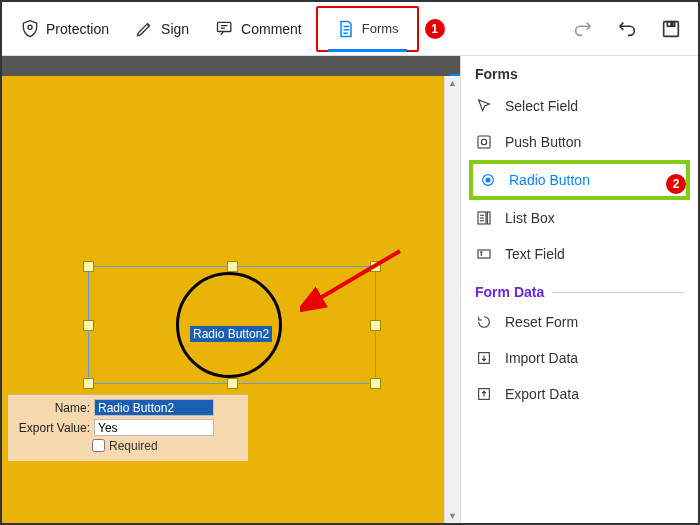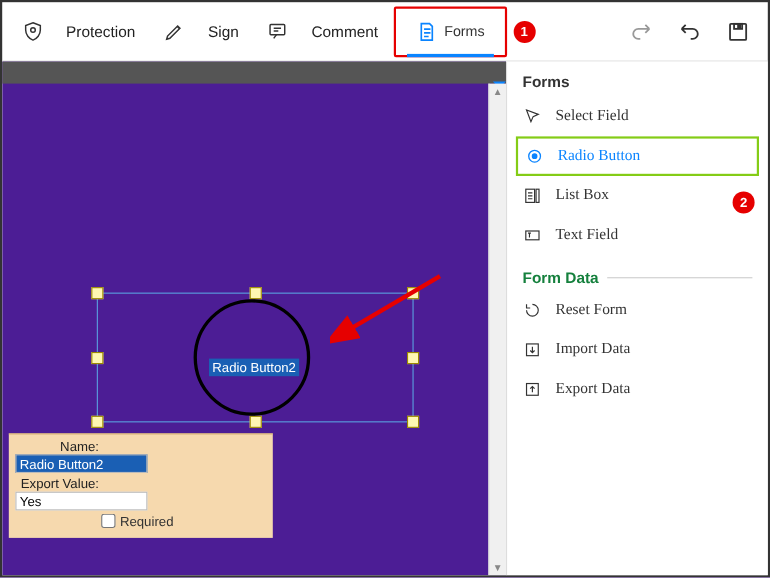--- a/index.html
+++ b/index.html
@@ -1,48 +1,48 @@
 <!DOCTYPE html>
 <html><head>
 <meta charset="utf-8">
 <style>
 * { box-sizing: border-box; margin: 0; padding: 0; }
 body { font-family: -apple-system, "Segoe UI", Arial, sans-serif; font-size: 13px; color: #333; background: #fff; }
 .frame { width: 700px; height: 525px; border: 2px solid #333; position: relative; overflow: hidden; }
 .toolbar { height: 54px; display: flex; align-items: center; padding: 0 6px; border-bottom: 1px solid #ddd; gap: 2px; }
-.tb-btn { display: flex; align-items: center; gap: 20px; padding: 4px 12px; border-radius: 4px; cursor: pointer; position: relative; height: 46px; }
+.tb-btn { display: flex; align-items: center; gap: 6px; padding: 4px 12px; border-radius: 4px; cursor: pointer; position: relative; height: 46px; }
 .tb-btn.icon-only { padding: 4px 10px; }
 .tb-btn .lbl { font-size: 14px; color: #222; }
 .tb-sep { flex: 0 0 0; margin-left: auto; }
 .active-tab-box { border: 2px solid #e60000; border-radius: 2px; padding: 4px 18px; position: relative; height: 46px; display: flex; align-items: center; gap: 6px; }
 .active-tab-box::after { content: ""; position: absolute; left: 10px; right: 10px; bottom: -2px; height: 3px; background: #0a84ff; }
 .main { display: flex; height: calc(100% - 54px); }
-.canvas-area { flex: 1; position: relative; background: #4c1d95; }
+.canvas-area { flex: 1; position: relative; background: #eab308; }
 .top-strip { height: 20px; background: #555; position: relative; }
 .top-strip::after { content: ""; position: absolute; right: 0; top: 18px; border-left: 6px solid transparent; border-right: 6px solid transparent; border-top: 6px solid #0a84ff; }
 .vscroll { position: absolute; right: 0; top: 20px; bottom: 0; width: 16px; background: #f0f0f0; border-left: 1px solid #ddd; }
 .vscroll::before { content: "▲"; position: absolute; top: 2px; left: 3px; font-size: 9px; color: #888; }
 .vscroll::after { content: "▼"; position: absolute; bottom: 2px; left: 3px; font-size: 9px; color: #888; }
 .side { width: 238px; border-left: 1px solid #ddd; background: #fff; padding: 10px 0 0 0; }
 .side-title { font-weight: 700; font-size: 14px; padding: 0 14px 6px; }
 .side-list { display: flex; flex-direction: column; }
-.side-item { display: flex; align-items: center; gap: 12px; padding: 10px 14px; cursor: pointer; font-size: 14px; color: #333; font-family: Liberation Serif, serif; }
+.side-item { display: flex; align-items: center; gap: 12px; padding: 10px 14px; cursor: pointer; font-size: 14px; color: #333; }
 .side-item .ic { width: 18px; display: flex; justify-content: center; }
-.rb-highlight { border: 2px solid #84cc16; margin: 0 8px; padding: 8px 6px; color: #0a84ff; }
+.rb-highlight { border: 4px solid #84cc16; margin: 0 8px; padding: 8px 6px; color: #0a84ff; }
 .rb-highlight .lbl2 { color: #0a84ff; }
-.section-hdr { display: flex; align-items: center; gap: 8px; padding: 12px 14px 4px; font-weight: 700; font-size: 14px; color: #15803d; }
+.section-hdr { display: flex; align-items: center; gap: 8px; padding: 12px 14px 4px; font-weight: 700; font-size: 14px; color: #6d28d9; }
 .section-hdr .line { flex: 1; height: 1px; background: #ccc; }
 .annot { position: absolute; width: 20px; height: 20px; background: #e60000; border-radius: 50%; color: #fff; font-size: 12px; font-weight: 700; display: flex; align-items: center; justify-content: center; }
 .selbox { position: absolute; border: 1px solid #5aa0e0; background: transparent; }
 .handle { position: absolute; width: 11px; height: 11px; background: #fff7b2; border: 1px solid #9c8a00; }
 .circle { position: absolute; width: 106px; height: 106px; border: 3px solid #000; border-radius: 50%; }
 .radio-label { position: absolute; background: #1a5fb4; color: #fff; padding: 1px 3px; font-size: 12px; }
 .arrow-svg { position: absolute; }
 .props { position: absolute; background: #f6d9ae; border-top: 1px solid #d8b172; padding: 4px 6px 8px; font-size: 12px; width: 240px; }
-.props .row { display: flex; align-items: flex-start; margin-bottom: 3px; flex-direction: column; }
+.props .row { display: flex; align-items: center; margin-bottom: 3px; }
 .props .plabel { width: 80px; text-align: right; padding-right: 4px; color: #222; }
 .props input[type=text] { border: 1px solid #bbb; width: 120px; font-size: 12px; height: 17px; padding: 0 3px; }
 .props input[type=text].sel { background: #1a5fb4; color: #fff; }
 .props .link { color: #1a3fb4; text-decoration: underline; cursor: pointer; }
 .props .reqrow { display: flex; align-items: flex-start; justify-content: flex-start; padding-left: 78px; gap: 4px; }
 .props .reqrow input[type=checkbox] { width: 13px; height: 13px; }
 svg { display: block; }
 </style>
 </head>
 <body>
@@ -160,20 +160,29 @@
       <div class="side-title">Forms</div>
       <div class="side-list">
         <div class="side-item">
           <span class="ic">
               <svg width="16" height="16" viewBox="0 0 24 24" fill="none" stroke="#333" stroke-width="1.6">
                 <path d="M4 3l6 16 3-7 7-3z"></path>
               </svg>
             </span>
           <span class="lbl2">Select Field</span>
         </div>
+        <div class="side-item">
+          <span class="ic">
+              <svg width="16" height="16" viewBox="0 0 24 24" fill="none" stroke="#333" stroke-width="1.6">
+                <rect x="3" y="3" width="18" height="18" rx="2"></rect>
+                <circle cx="12" cy="12" r="4"></circle>
+              </svg>
+            </span>
+          <span class="lbl2">Push Button</span>
+        </div>
         <div class="side-item rb-highlight">
           <span class="ic">
               <svg width="16" height="16" viewBox="0 0 24 24" fill="none" stroke="#0a84ff" stroke-width="1.8">
                 <circle cx="12" cy="12" r="8"></circle>
                 <circle cx="12" cy="12" r="3" fill="#0a84ff"></circle>
               </svg>
             </span>
           <span class="lbl2">Radio Button</span>
         </div>
         <div class="side-item">

